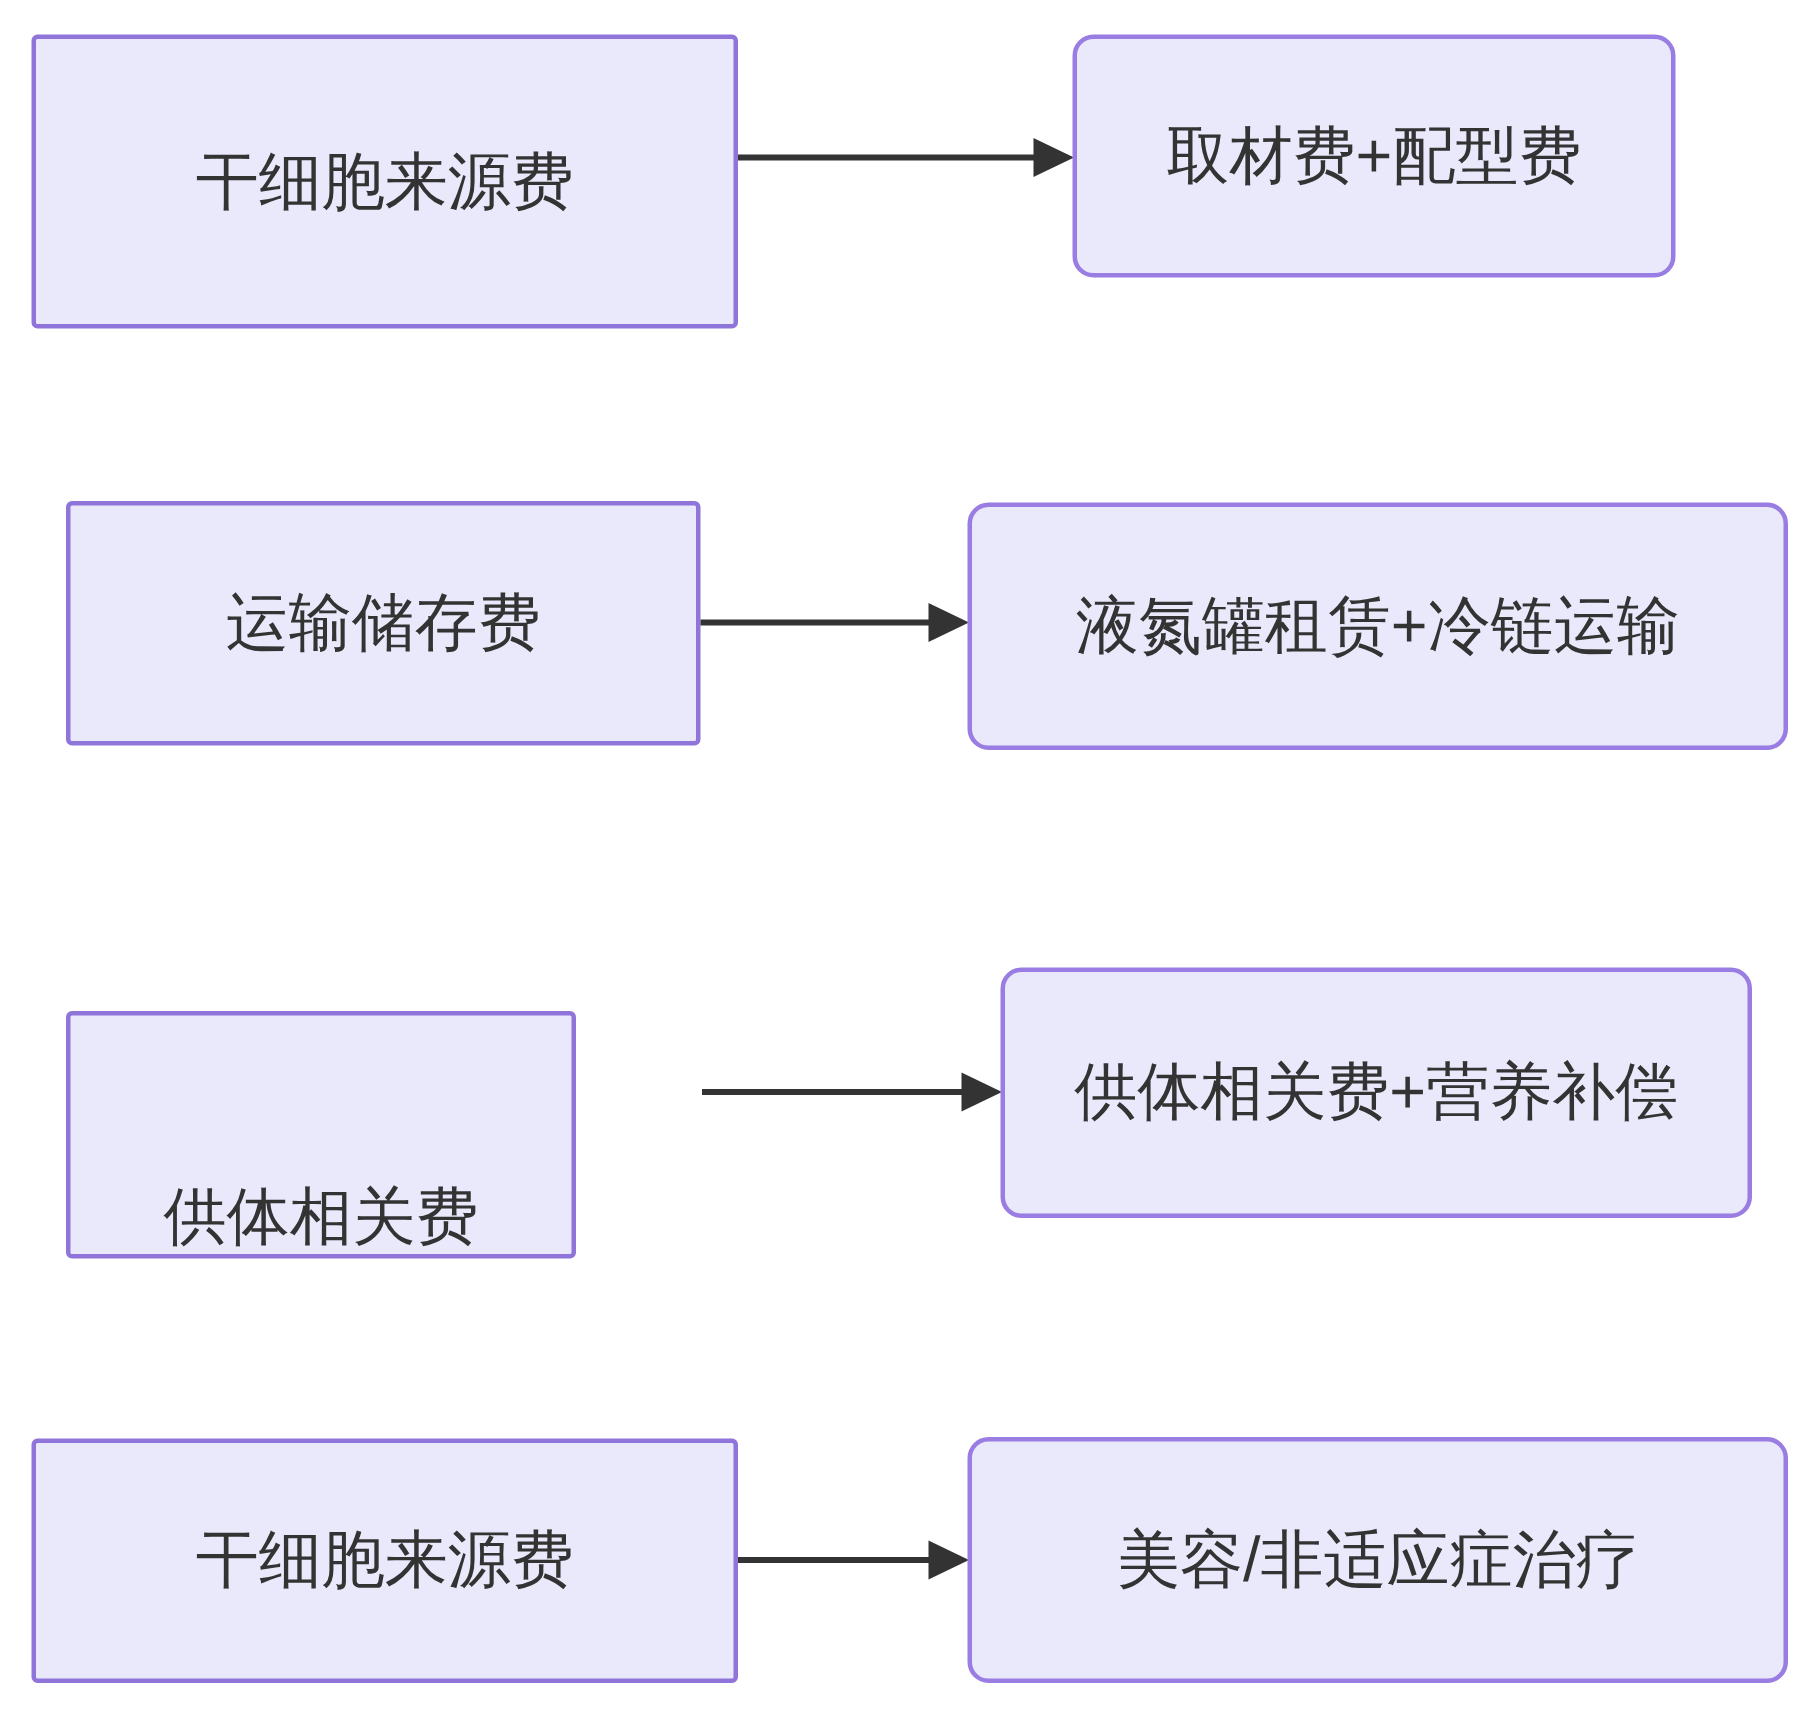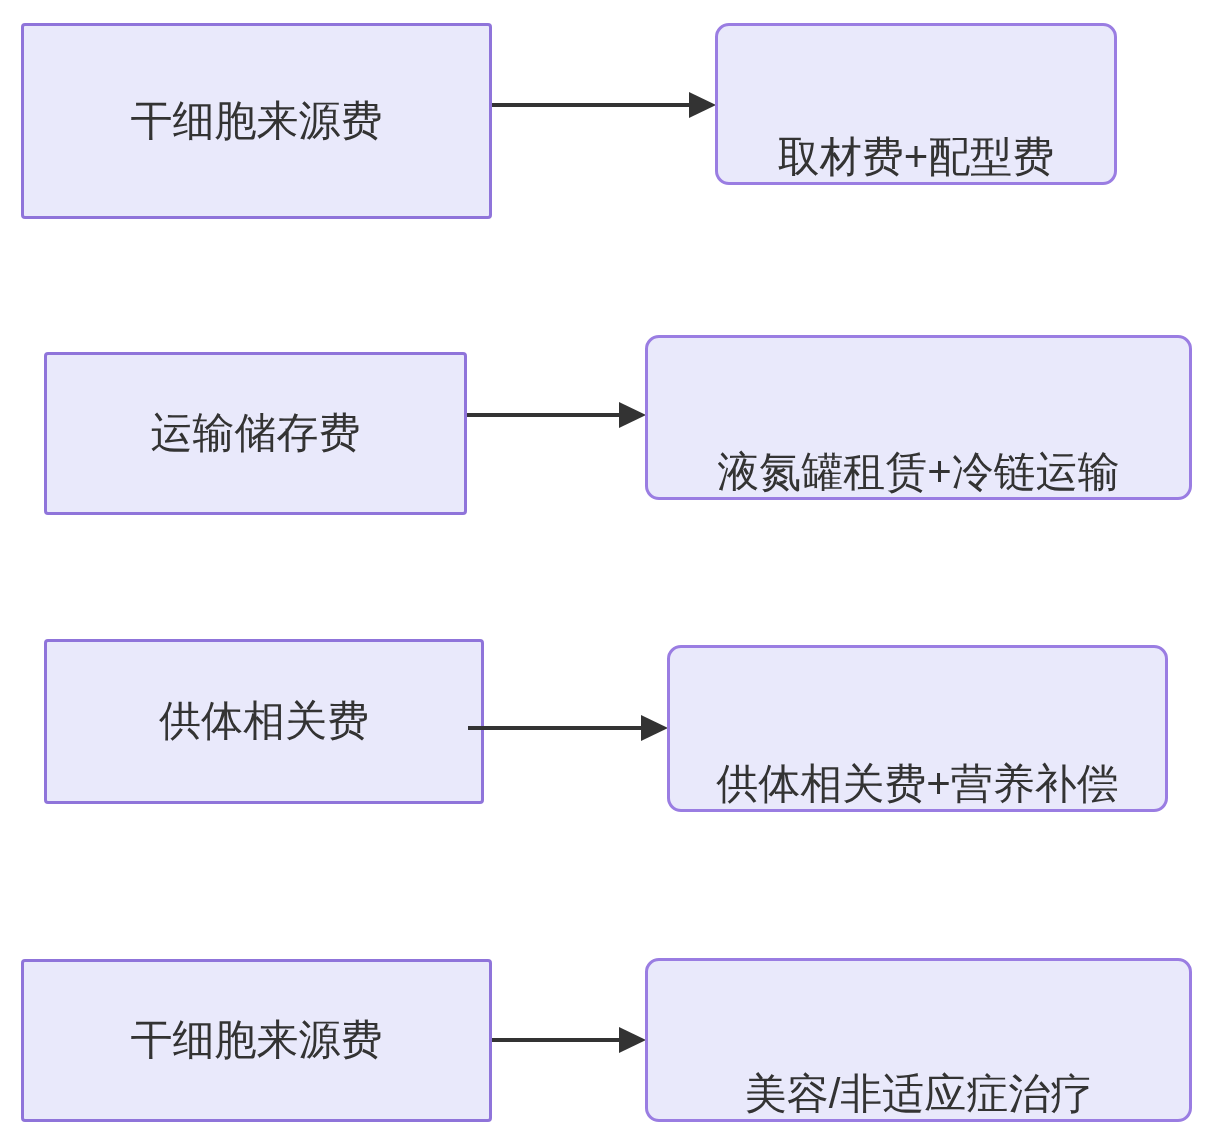--- a/index.html
+++ b/index.html
@@ -28,21 +28,20 @@
     text-align: center;
     white-space: nowrap;
   }
   .node.source {
     border: 3px solid #8f74da;
     border-radius: 4px;
   }
   .node.target {
     border: 3px solid #9a7de2;
     border-radius: 14px;
-    align-items: flex-end;
   }
   .edge-line {
     position: absolute;
     height: 4px;
     background: #333333;
   }
   .edge-head {
     position: absolute;
     width: 0;
     height: 0;
@@ -51,27 +50,27 @@
     border-left: 27px solid #333333;
   }
 
   
   .r1-src { left: 21px;  top: 23px;  width: 471px; height: 196px; }
   .r1-tgt { left: 715px; top: 23px;  width: 402px; height: 162px; }
   .r1-line { left: 492px; top: 103px; width: 201px; }
   .r1-head { left: 689px; top: 92px; }
 
   
-  .r2-src { left: 44px;  top: 334px; width: 423px; height: 163px; margin-top: 18px; }
+  .r2-src { left: 44px;  top: 334px; width: 423px; height: 163px; }
   .r2-tgt { left: 645px; top: 335px; width: 547px; height: 165px; }
   .r2-line { left: 467px; top: 413px; width: 156px; }
   .r2-head { left: 619px; top: 402px; }
 
   
-  .r3-src { left: 44px;  top: 639px; width: 440px; height: 165px; }
+  .r3-src { left: 44px;  top: 674px; width: 340px; height: 165px; align-items: flex-end; }
   .r3-tgt { left: 667px; top: 645px; width: 501px; height: 167px; }
   .r3-line { left: 468px; top: 726px; width: 177px; }
   .r3-head { left: 641px; top: 715px; }
 
   
   .r4-src { left: 21px;  top: 959px; width: 471px; height: 163px; }
   .r4-tgt { left: 645px; top: 958px; width: 547px; height: 164px; }
   .r4-line { left: 492px; top: 1038px; width: 131px; }
   .r4-head { left: 619px; top: 1027px; }
 </style>

